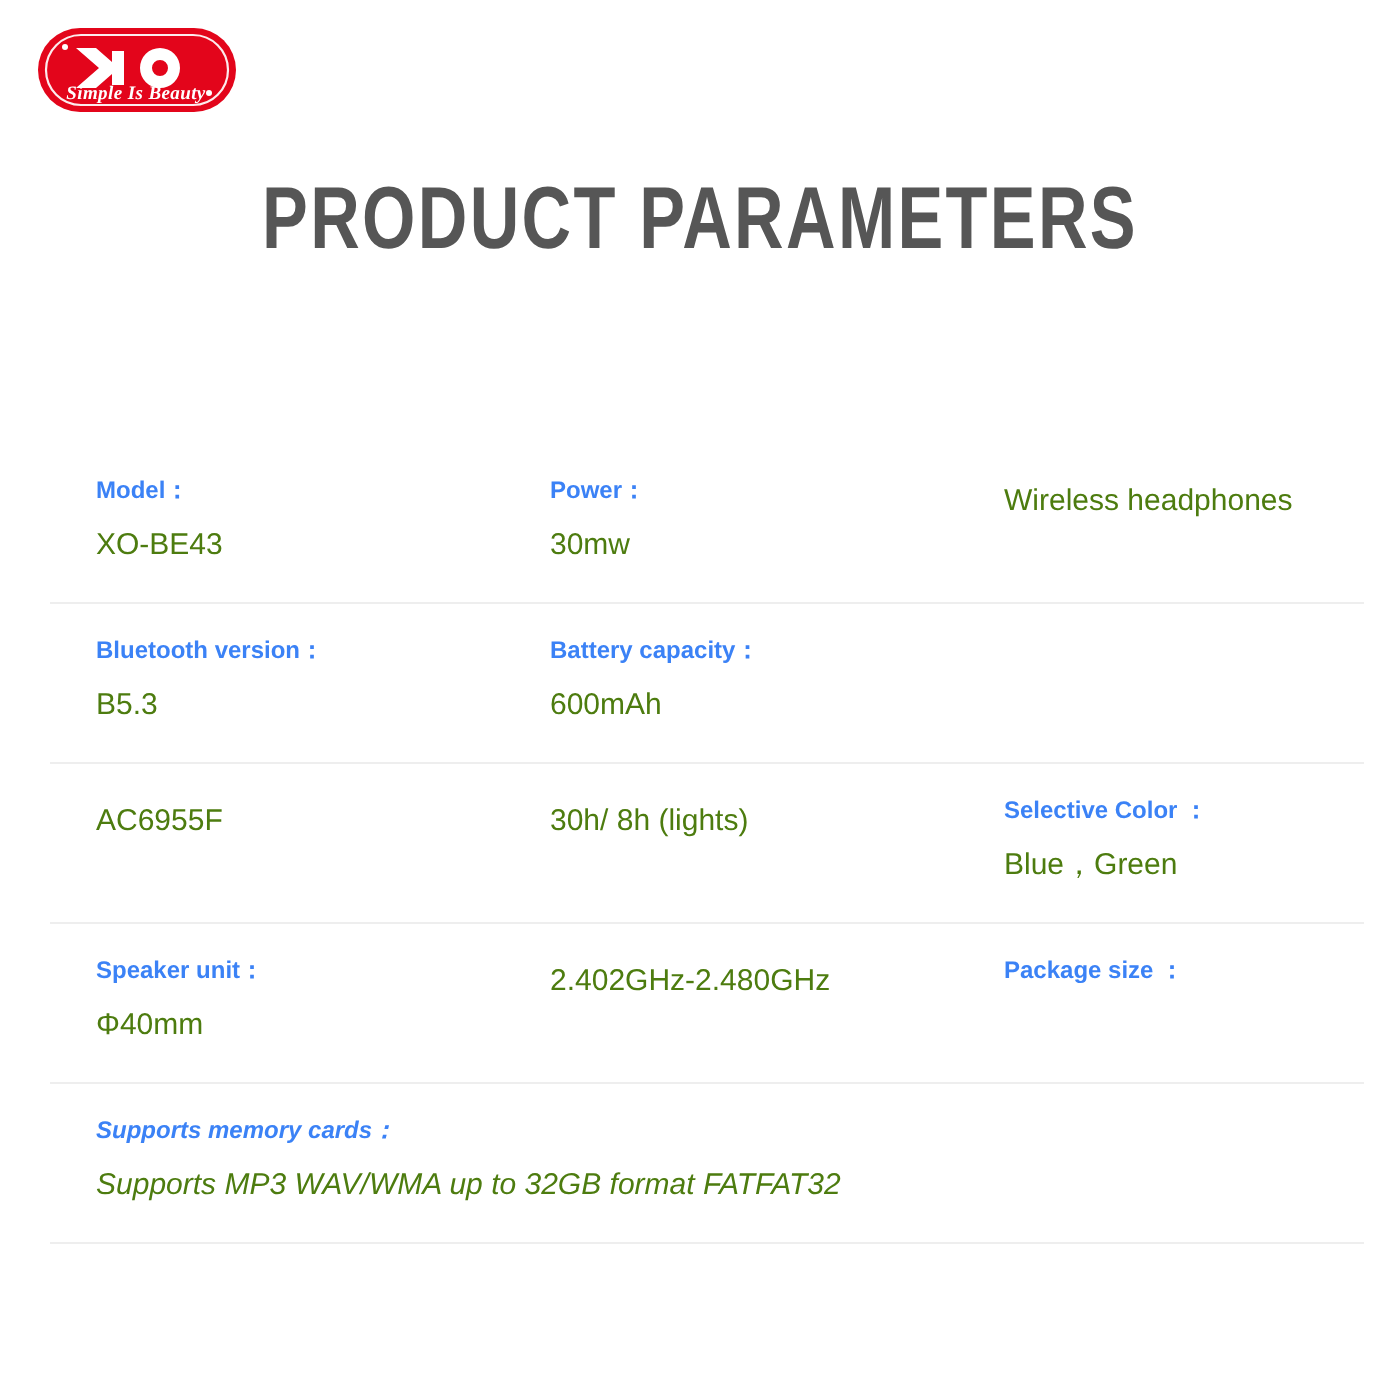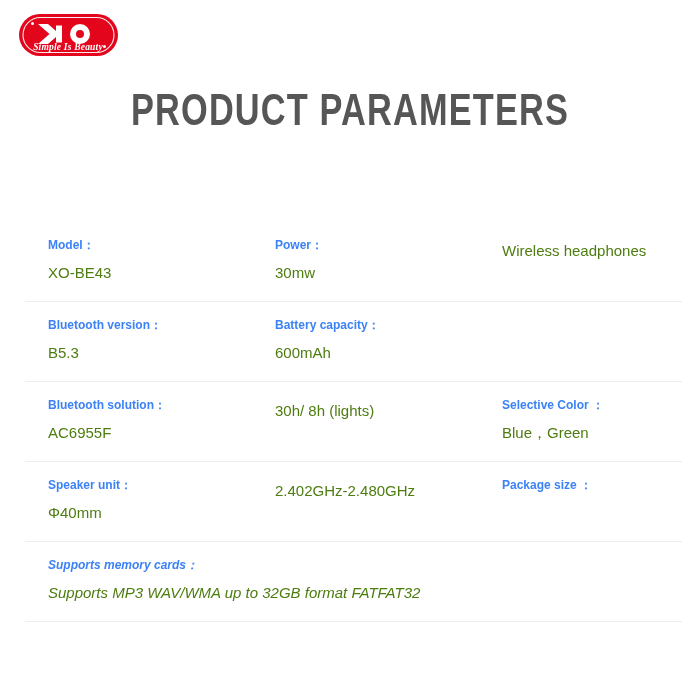--- a/index.html
+++ b/index.html
@@ -129,21 +129,20 @@
       <div class="spec-value">B5.3</div>
     </div>
     <div class="spec-cell c2">
       <div class="spec-label">Battery capacity：</div>
       <div class="spec-value">600mAh</div>
     </div>
   </div>
 
   <div class="spec-row">
     <div class="spec-cell c1">
-      <div class="spec-label">Bluetooth solution：</div>
       <div class="spec-value">AC6955F</div>
     </div>
     <div class="spec-cell c2">
       <div class="spec-value">30h/ 8h (lights)</div>
     </div>
     <div class="spec-cell c3">
       <div class="spec-label">Selective Color ：</div>
       <div class="spec-value">Blue，Green</div>
     </div>
   </div>

